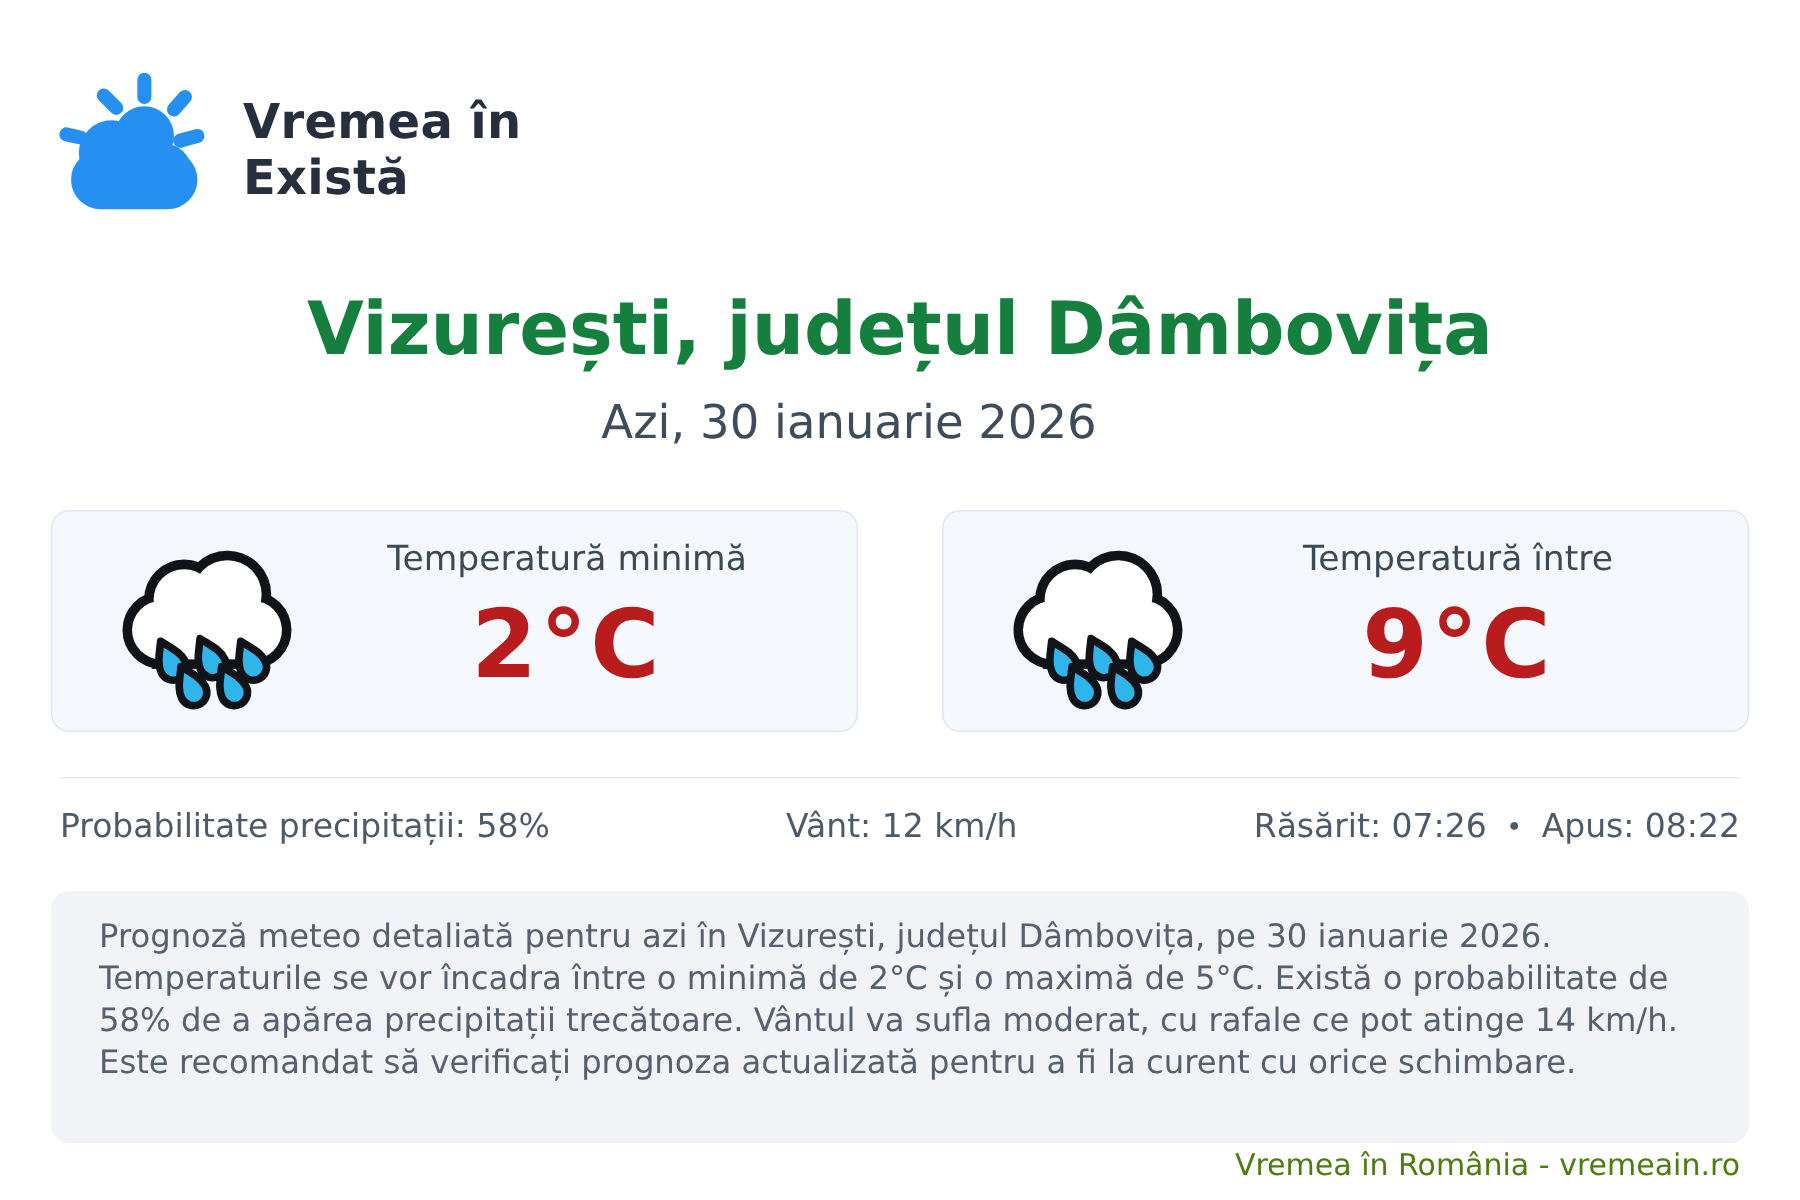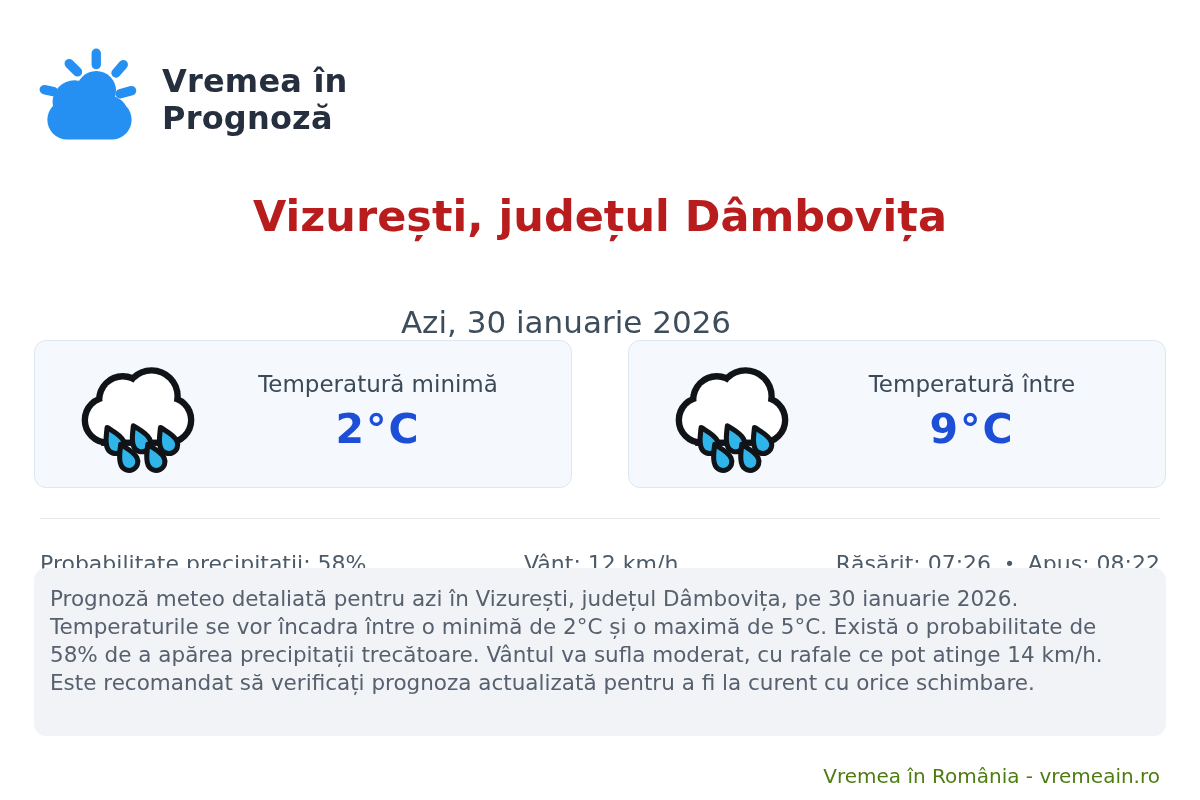--- a/index.html
+++ b/index.html
@@ -10,45 +10,45 @@
   }
   .page{position:relative;width:1200px;height:800px;box-sizing:border-box;}
 
   
   .logo-row{position:absolute;top:44px;left:38px;display:flex;align-items:center;gap:20px;}
   .logo-icon{width:104px;height:112px;flex:0 0 auto;}
   .logo-text{font-size:32px;font-weight:bold;line-height:1.17;color:#252f3d;letter-spacing:0.2px;}
 
   
   .title{position:absolute;top:191px;left:0;width:1200px;text-align:center;
-         font-size:43px;font-weight:bold;color:#b91c1c;}
+         font-size:49px;font-weight:bold;color:#15803d;}
   .subtitle{position:absolute;top:264px;left:0;width:1132px;text-align:center;
-            font-size:31px;font-weight:normal;color:#3e4d5c;margin-top:40px;}
+            font-size:31px;font-weight:normal;color:#3e4d5c;}
 
   
   .cards{position:absolute;top:340px;left:34px;width:1132px;display:flex;gap:56px;}
   .card{flex:1;height:148px;background:#f5f8fc;border:1px solid #dde7f1;border-radius:12px;
         display:flex;align-items:center;box-sizing:border-box;padding:0 14px 0 42px;}
   .card-icon{width:122px;height:126px;flex:0 0 auto;margin-top:2px;}
   .card-text{flex:1;text-align:center;margin-top:-6px;}
   .card-label{font-size:23px;color:#3c4a58;margin-bottom:12px;}
-  .card-value{font-size:41px;font-weight:bold;color:#1d4ed8;line-height:1.02;letter-spacing:2px;}
+  .card-value{font-size:63px;font-weight:bold;color:#b91c1c;line-height:1.02;letter-spacing:2px;}
 
   
   .divider{position:absolute;top:518px;left:40px;width:1120px;height:0;
            border-top:1px solid #e6e7e9;}
   .stats{position:absolute;top:539px;left:40px;width:1120px;display:flex;
-         justify-content:space-between;align-items:center;font-size:22px;color:#4c5b6a;margin-top:12px;}
+         justify-content:space-between;align-items:center;font-size:22px;color:#4c5b6a;}
   .sun-group{display:flex;align-items:center;gap:13px;}
   .bullet{font-size:18px;color:#4c5b6a;}
 
   
-  .forecast{position:absolute;top:568px;left:34px;width:1132px;height:168px;
+  .forecast{position:absolute;top:594px;left:34px;width:1132px;height:168px;
             background:#f1f3f6;border-radius:12px;box-sizing:border-box;
-            padding:17px 16px;font-size:21.5px;line-height:28px;color:#56606e;}
+            padding:17px 32px;font-size:21.5px;line-height:28px;color:#56606e;}
 
   
   .footer{position:absolute;right:40px;bottom:12px;font-size:20px;color:#4d7c0f;}
 </style>
 </head>
 <body>
 
 <div class="page">
 
   <div class="logo-row">
@@ -64,21 +64,21 @@
         <g fill="#2590f2">
           <circle cx="56" cy="41" r="19"></circle>
           <circle cx="35" cy="52" r="21"></circle>
           <circle cx="69" cy="63" r="17"></circle>
           <rect x="9" y="50" width="81" height="38" rx="19"></rect>
         </g>
       </svg>
     </div>
     <div class="logo-text">
       <div>Vremea în</div>
-      <div>Prognoză</div>
+      <div>Există</div>
     </div>
   </div>
 
   <div class="title">Vizurești, județul Dâmbovița</div>
   <div class="subtitle">Azi, 30 ianuarie 2026</div>
 
   <div class="cards">
 
     <div class="card">
       <div class="card-icon">

